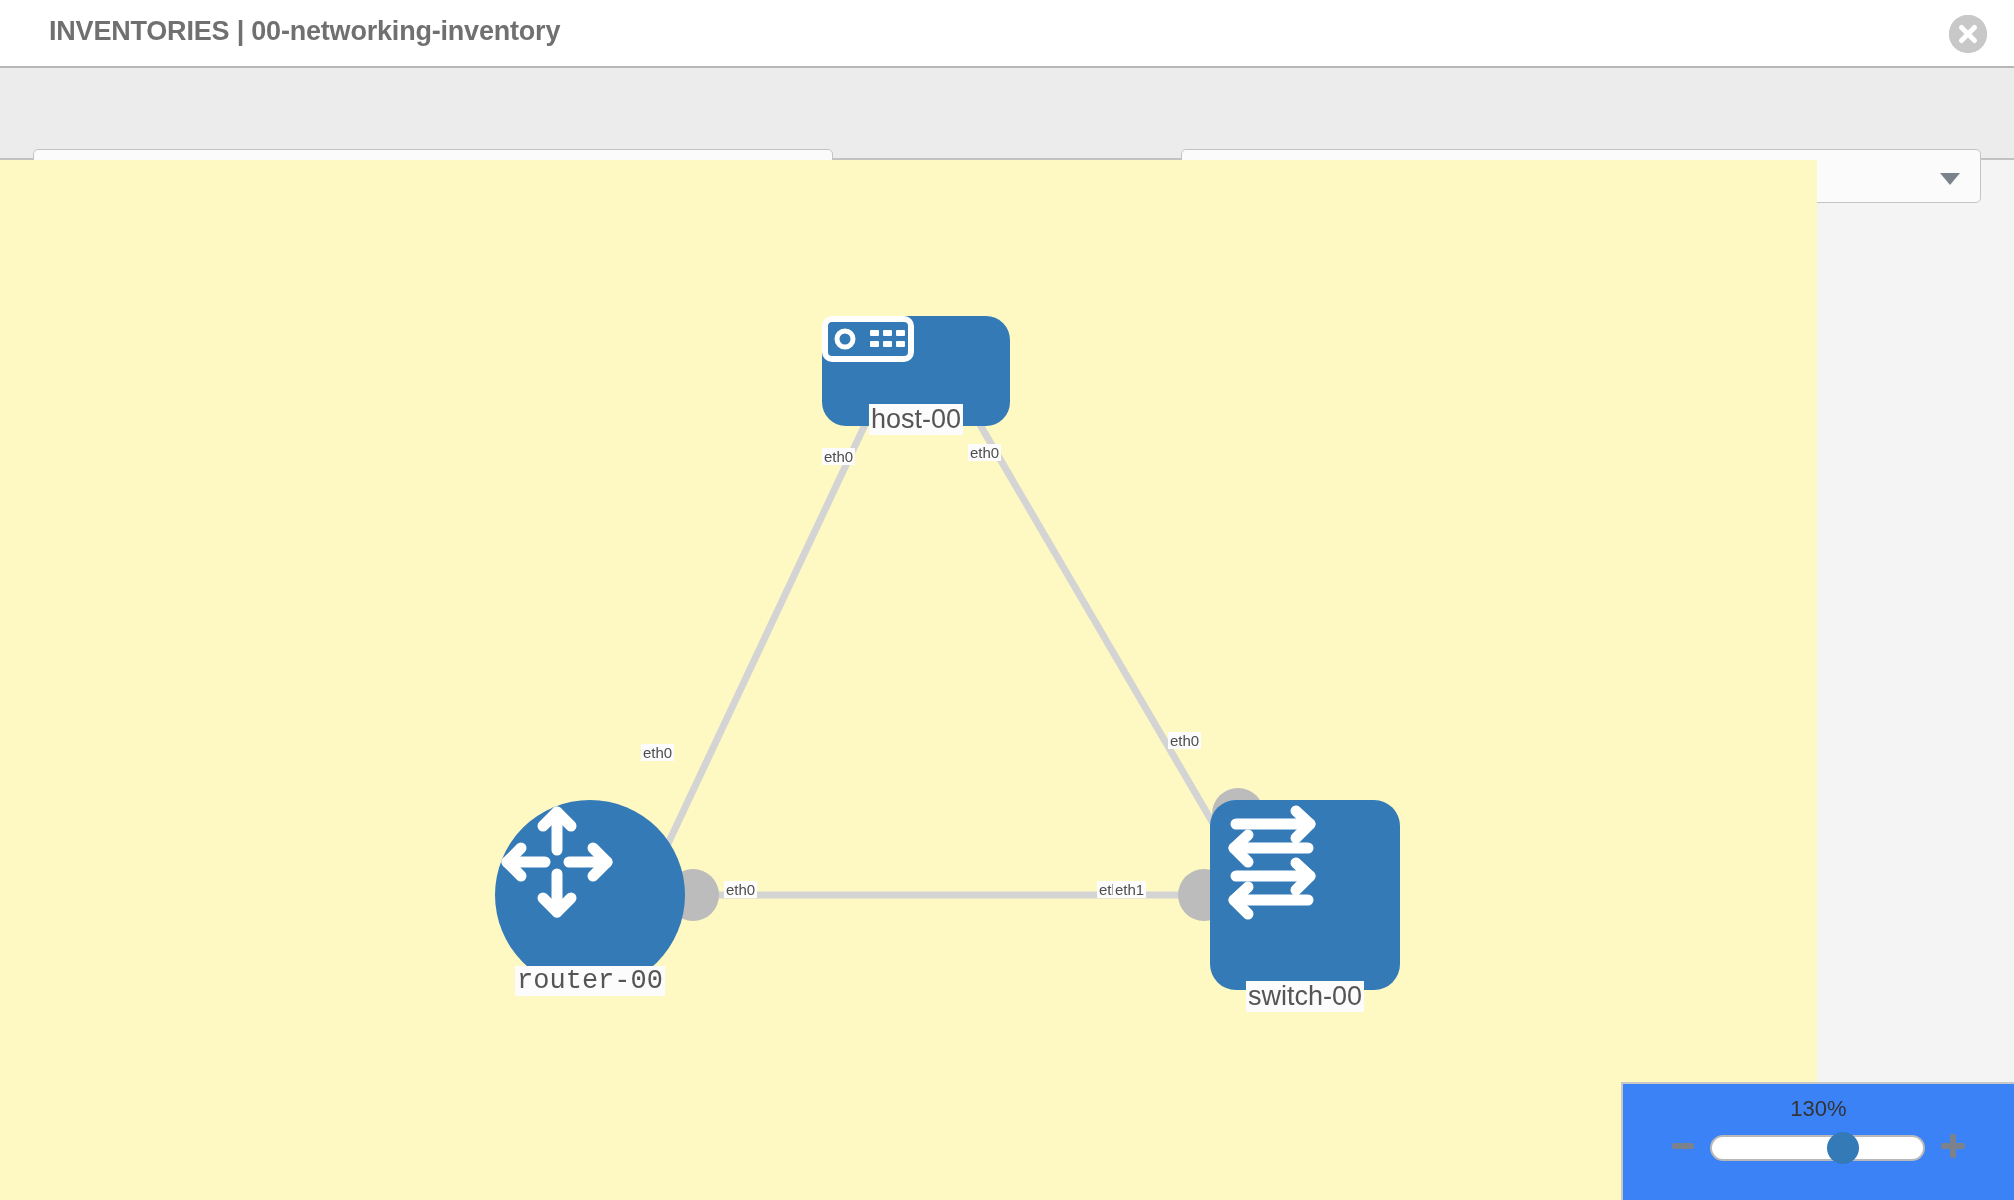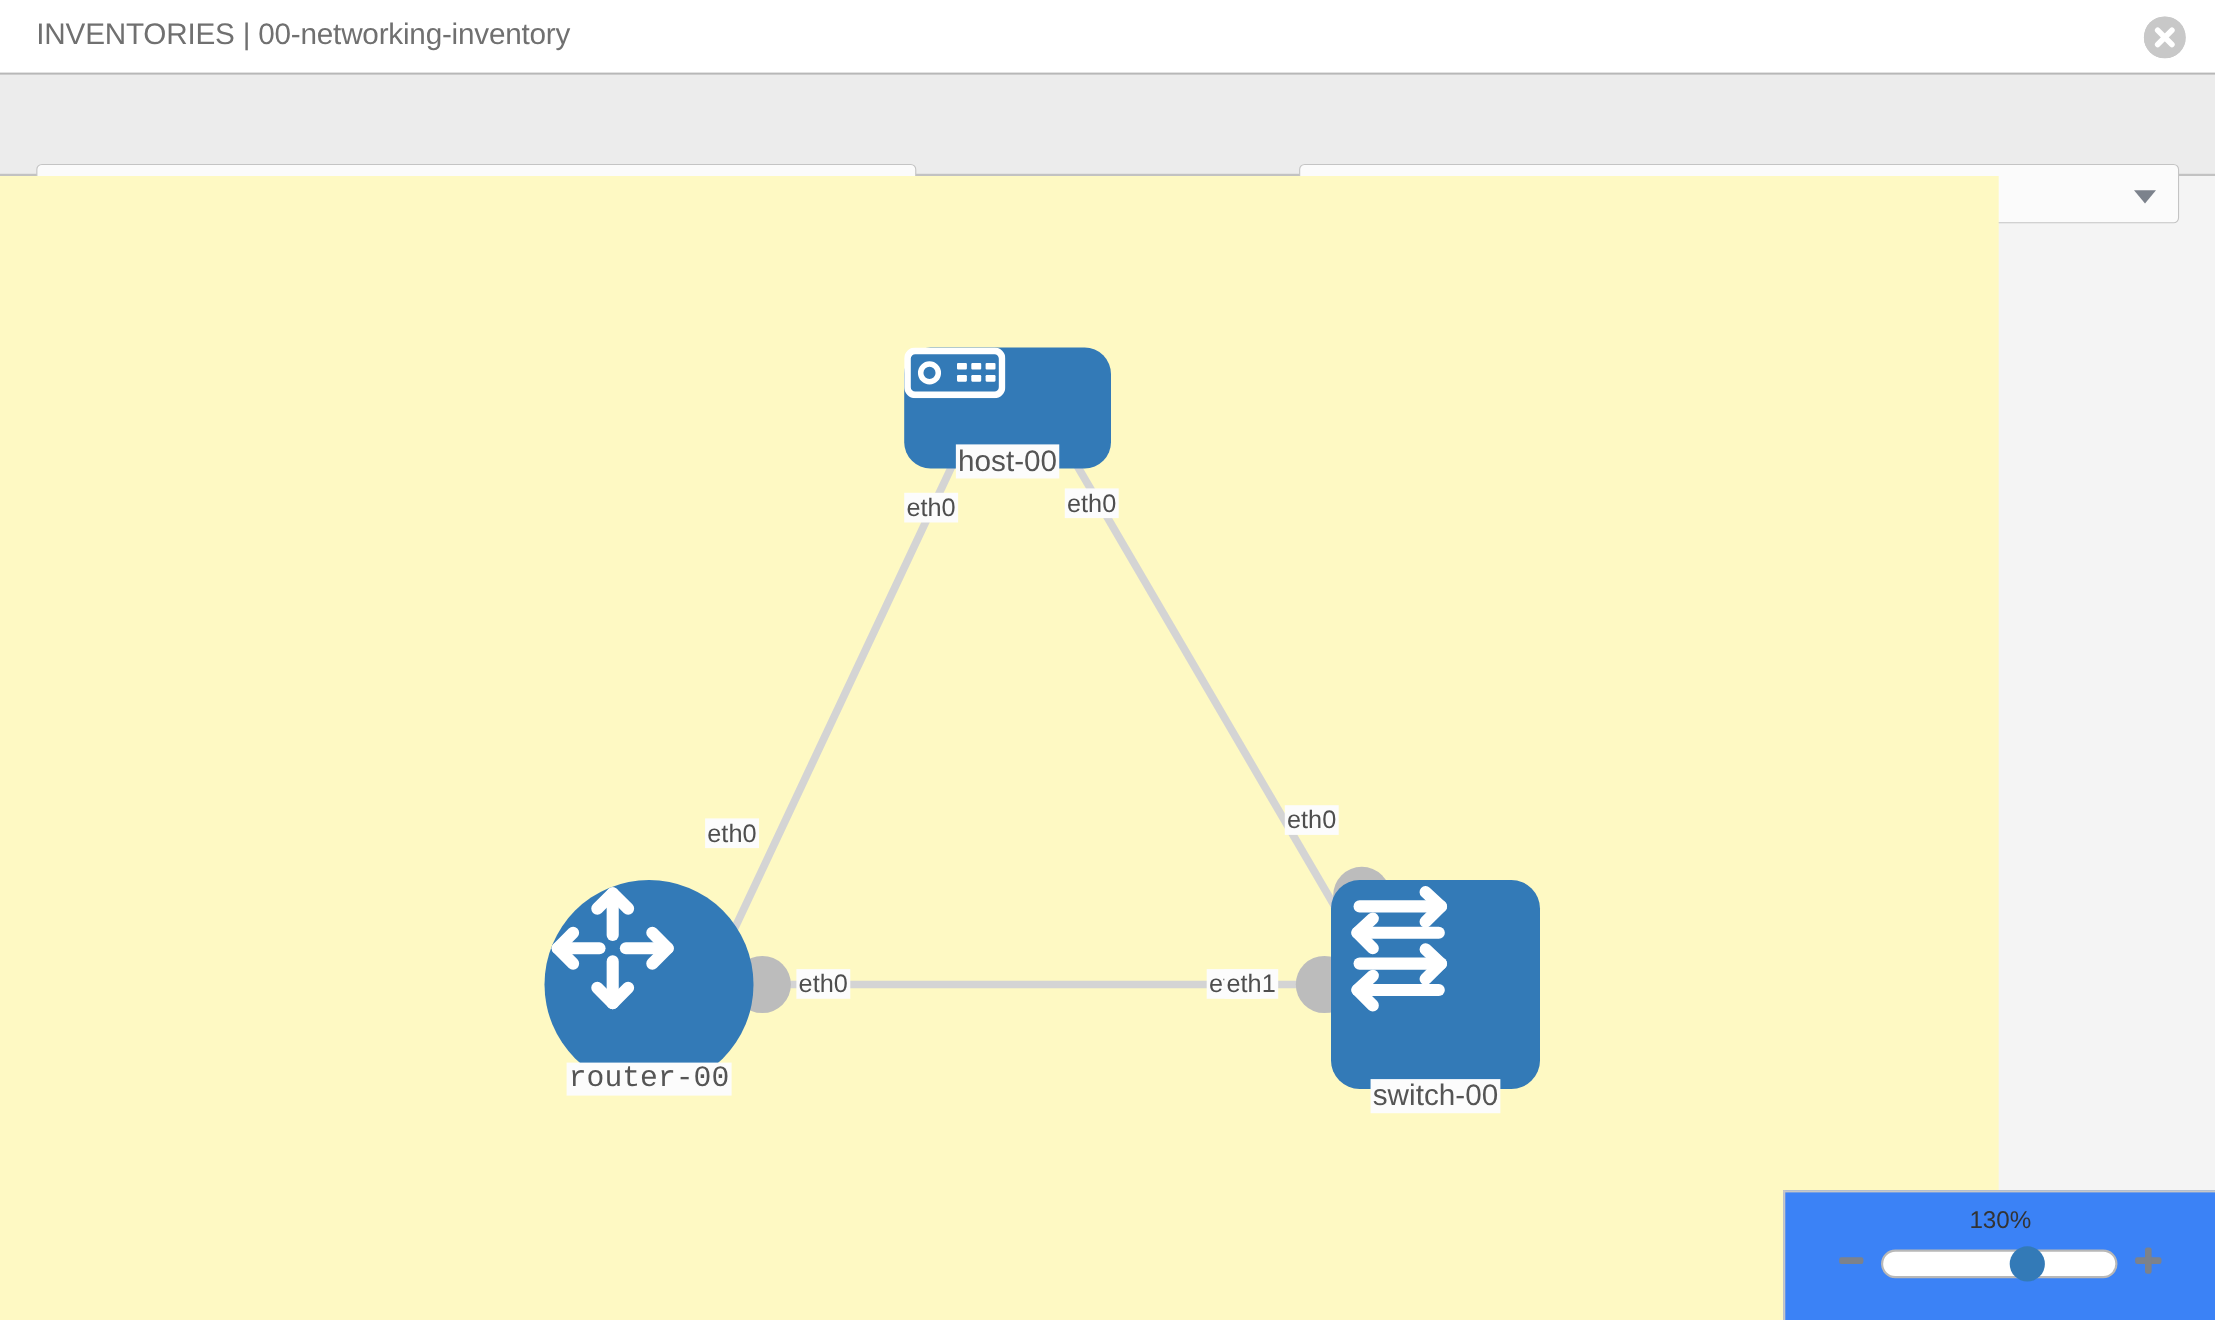--- a/index.html
+++ b/index.html
@@ -11,22 +11,22 @@
   }
 
   #app { position: relative; width: 2014px; height: 1200px; background: #f4f4f4; }
 
   
   .header {
     position: absolute; left: 0; top: 0; width: 2014px; height: 68px;
     background: #ffffff; border-bottom: 2px solid #b7b7b7;
   }
   .header-title {
-    position: absolute; left: 33px; top: 16px;
-    font-size: 27px; font-weight: normal; color: #707070;
+    position: absolute; left: 49px; top: 16px;
+    font-size: 27px; font-weight: bold; color: #707070;
     letter-spacing: -0.2px; white-space: nowrap;
   }
   .close-btn {
     position: absolute; right: 27px; top: 15px;
     width: 38px; height: 38px; border-radius: 50%;
     background: #c8c8c8; cursor: pointer;
   }
   .close-btn svg { display: block; }
 
   
@@ -90,21 +90,21 @@
   #node-router { left: 495px; top: 640px; }
   #node-router .node-shape { width: 190px; height: 190px; border-radius: 50%; }
   #node-router .node-label { top: 166px; font-family: Liberation Mono, monospace; }
 
   
   #node-switch { left: 1210px; top: 640px; }
   #node-switch .node-shape { width: 190px; height: 190px; border-radius: 26px; }
   #node-switch .node-label { top: 166px; margin-top: 15px; }
 
   .edge-label {
-    position: absolute; font-size: 23px; color: #4e4e4e;
+    position: absolute; font-size: 15px; color: #4e4e4e;
     background: #fcfcfc; padding: 0 2px; white-space: nowrap;
   }
 
   
   .zoom-panel {
     position: absolute; left: 1621px; top: 1082px;
     width: 393px; height: 118px;
     background: #3b82f6; border: 2px solid #c7c7c7;
     border-right: none; border-bottom: none;
   }

